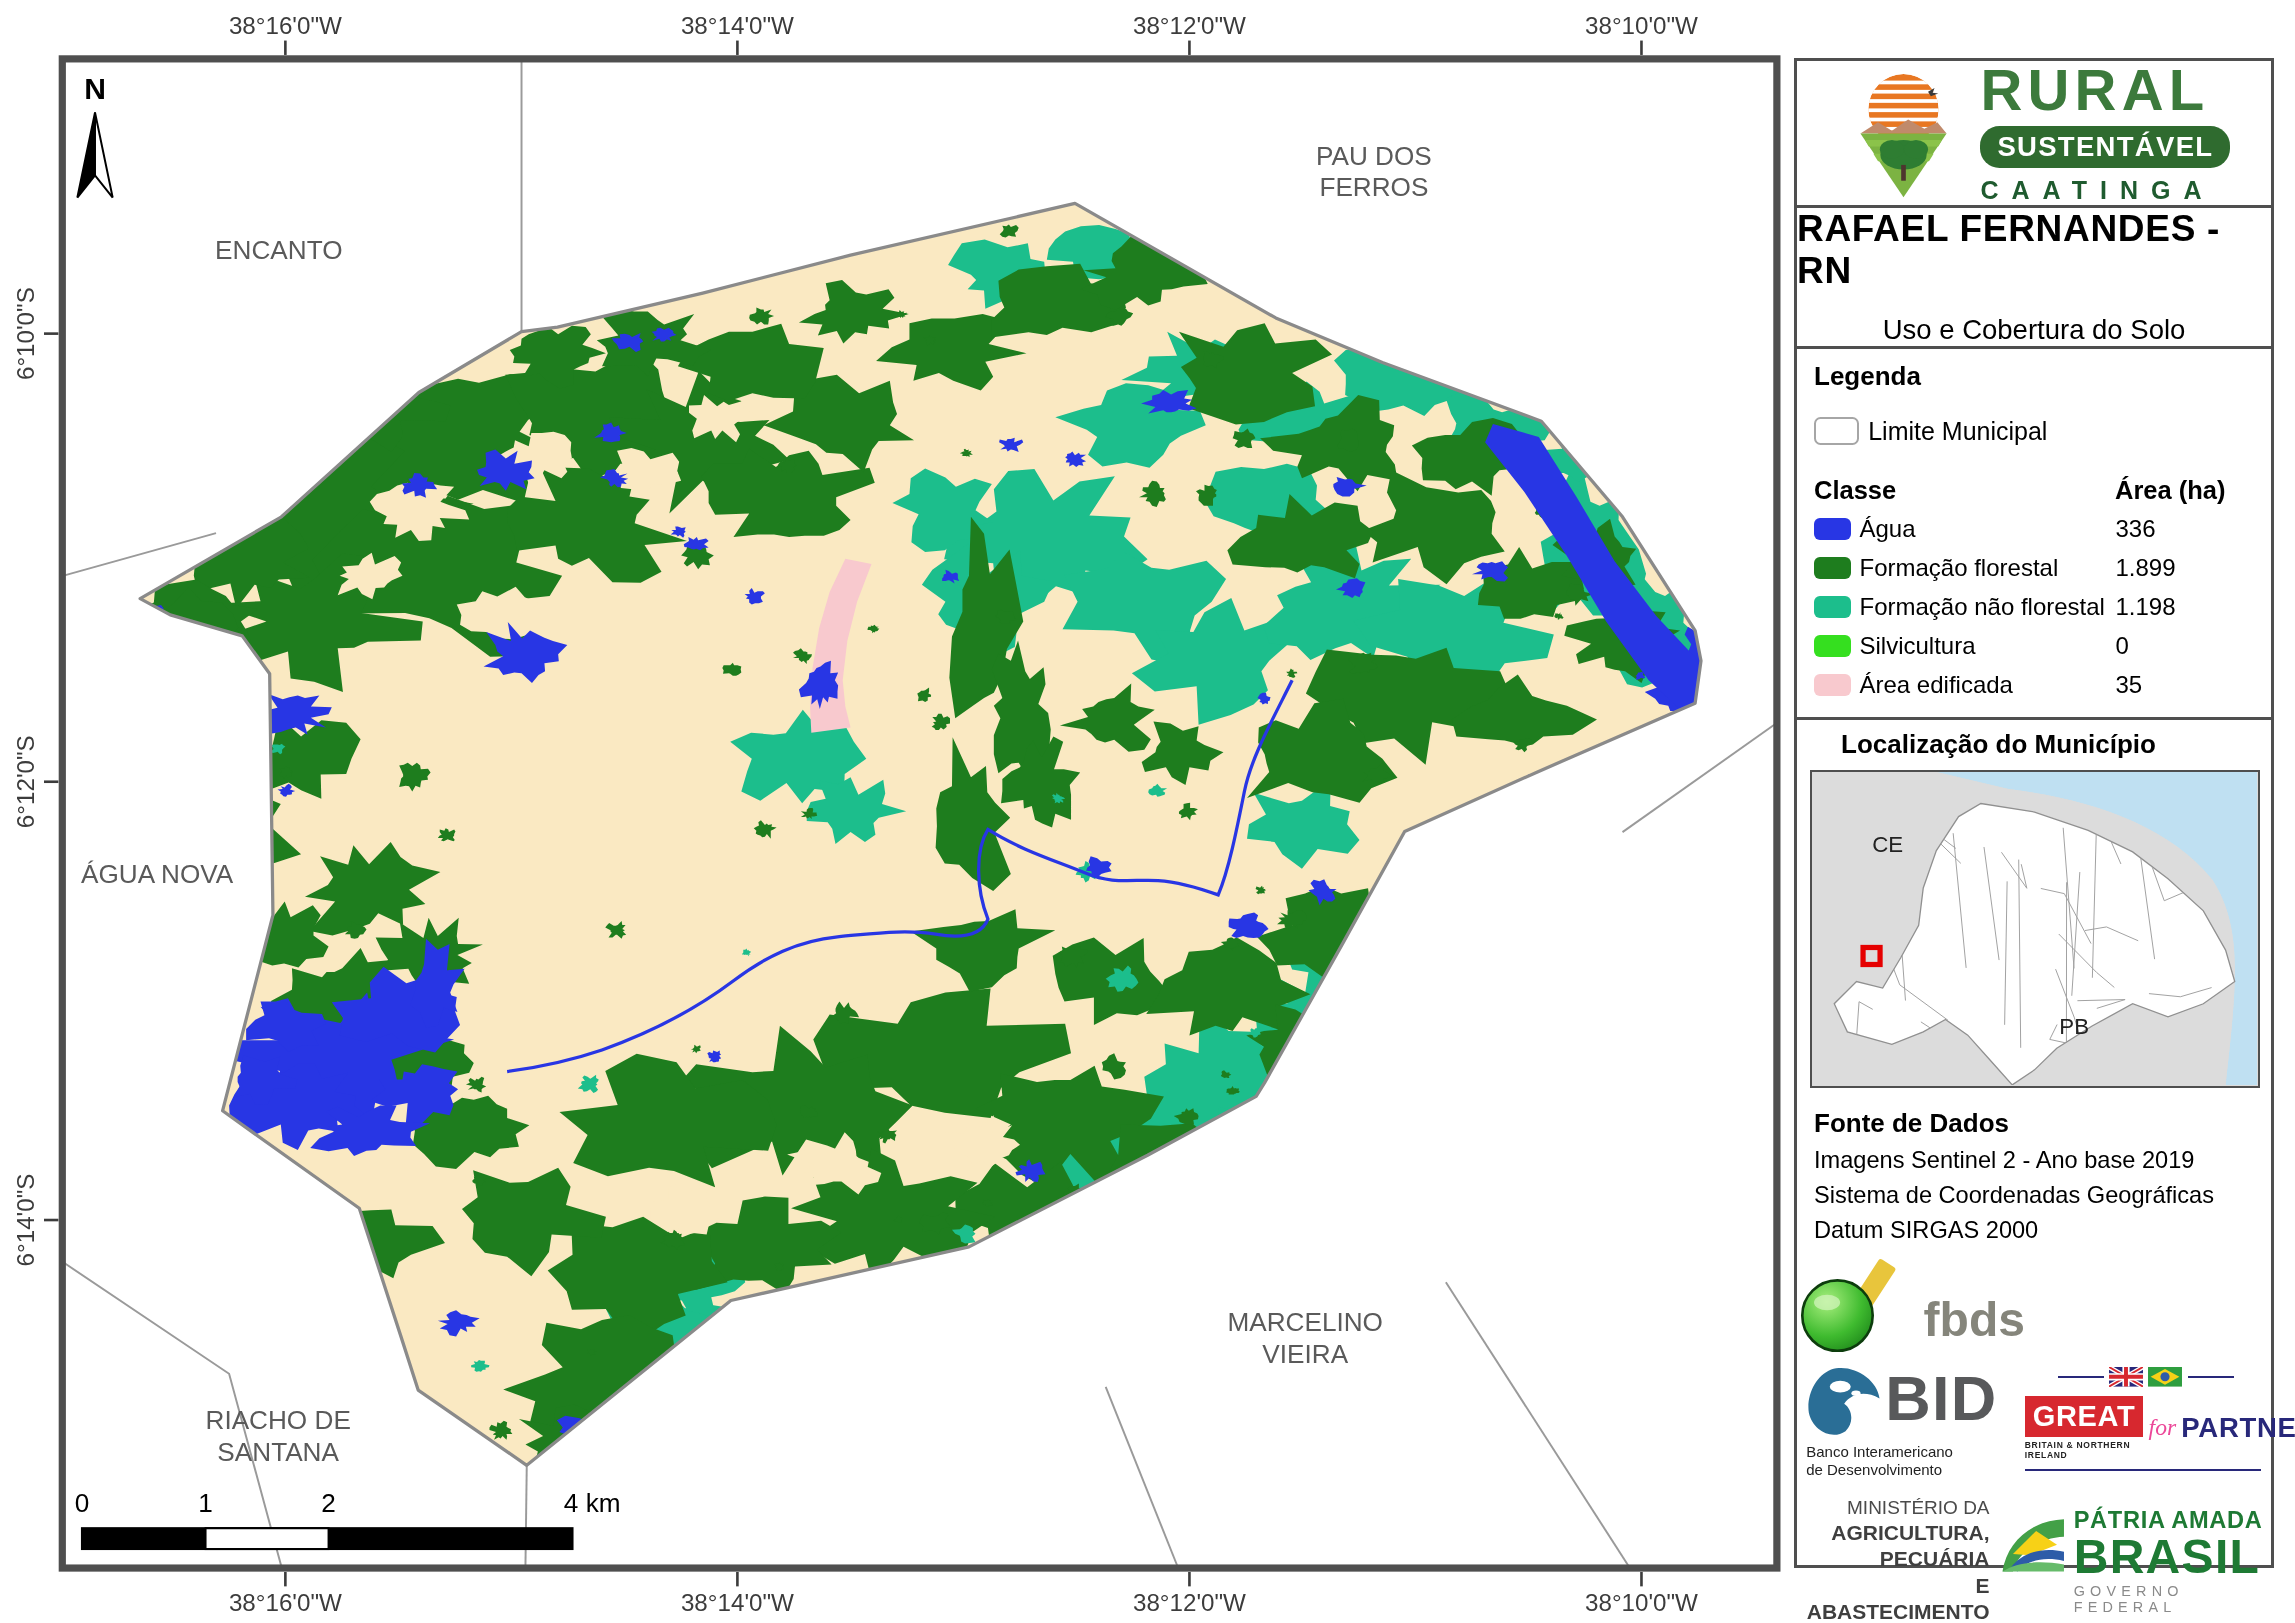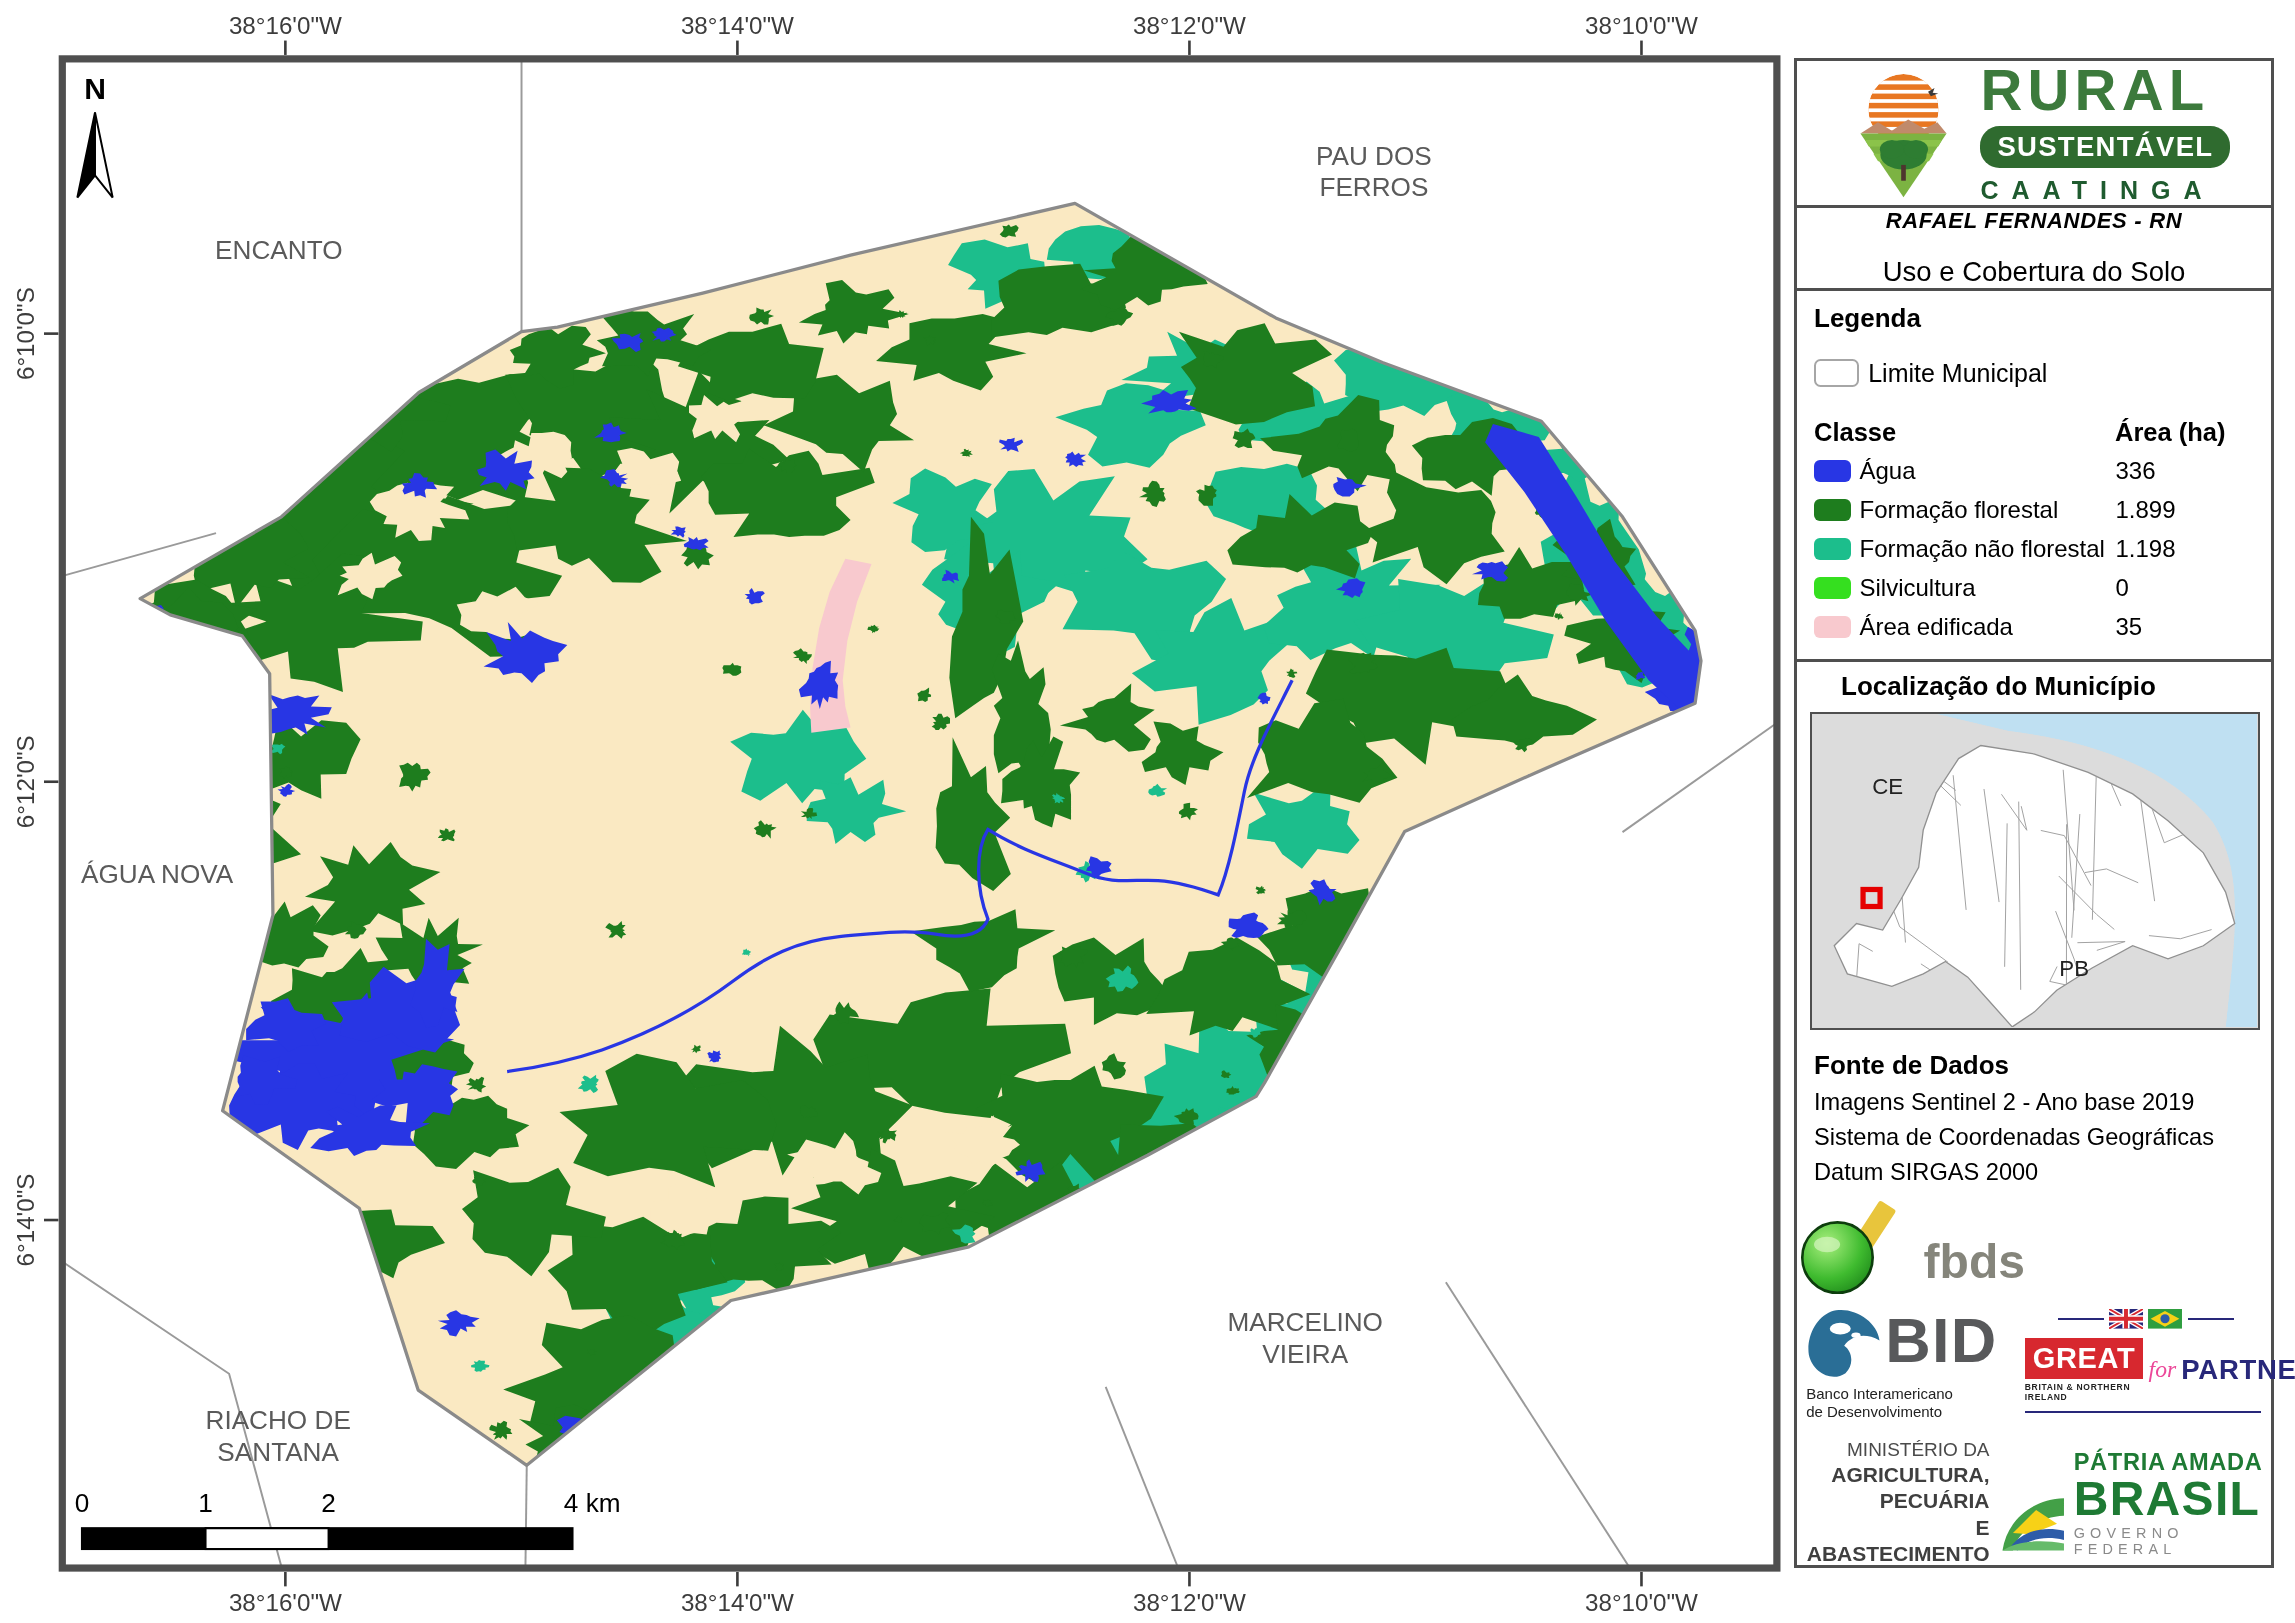--- a/index.html
+++ b/index.html
@@ -6,21 +6,21 @@
   .page{position:relative;width:2295px;height:1623px;background:#fff;overflow:hidden;
         font-family:"Liberation Sans",sans-serif;}
   #map-svg{position:absolute;left:0;top:0;}
   .panel{position:absolute;left:1794px;top:58px;width:480px;height:1510px;
          border:3.3px solid #4F4F4F;box-sizing:border-box;background:#fff;
          display:flex;flex-direction:column;}
   .sec{box-sizing:border-box;}
   .sec-logo{height:174px;border-bottom:3.3px solid #4F4F4F;display:flex;align-items:center;justify-content:center;}
   .sec-title{height:145px;border-bottom:3.3px solid #4F4F4F;display:flex;flex-direction:column;
              align-items:center;justify-content:center;}
-  .map-title{font-size:22px;font-weight:bold;color:#000;letter-spacing:0.7px;font-style:italic;}
+  .map-title{font-size:37px;font-weight:bold;color:#000;letter-spacing:0.7px;}
   .map-subtitle{font-size:27.5px;color:#000;margin-top:22px;}
   .sec-legend{height:389px;border-bottom:3.3px solid #4F4F4F;padding:11.8px 17px;box-sizing:border-box;}
   .legend-heading,.loc-heading,.fonte-heading{font-size:26px;font-weight:bold;color:#000;}
   .limite-row{display:flex;align-items:center;margin-top:25px;}
   .limite-swatch{width:41px;height:23.6px;background:#fff;border:2.6px solid #A6A6A6;border-radius:6.5px;}
   .limite-label{font-size:25px;margin-left:9.2px;}
   .legend-cols{display:flex;margin-top:30px;}
   .col-class{font-size:25.5px;font-weight:bold;width:301px;}
   .col-area{font-size:25.5px;font-weight:bold;}
   .legend-rows{margin-top:5.2px;}
@@ -46,21 +46,21 @@
   .great-main{display:flex;align-items:center;margin-top:9.2px;}
   .great-box{background:#D7282F;color:#fff;font-size:29px;font-weight:bold;padding:3.9px 7.9px;letter-spacing:0.7px;}
   .great-for{font-style:italic;font-size:23.6px;color:#ec4899;margin:0 5.2px;font-family:"Liberation Serif",serif;}
   .great-part{font-size:27.5px;font-weight:bold;color:#28287A;letter-spacing:0.7px;}
   .great-sub{font-size:8.5px;font-weight:bold;color:#222;margin-top:2.6px;letter-spacing:0.7px;}
   .great-rule{border-top:2px solid #28287A;margin-top:9.2px;width:236px;}
   .bottom-row{display:flex;margin-top:17px;align-items:center;}
   .ministry{width:216px;text-align:right;color:#4A4A4A;line-height:1.25;}
   .min1{font-size:19px;}
   .min2,.min3{font-size:21px;font-weight:bold;color:#3F3F3F;}
-  .brasil-block{display:flex;align-items:flex-end;margin-left:9.2px;}
+  .brasil-block{display:flex;align-items:flex-start;margin-left:9.2px;}
   .brasil-text{margin-left:6.5px;}
   .br1{font-size:23.6px;font-weight:bold;color:#1E7A34;letter-spacing:0.7px;}
   .br2{font-size:48px;font-weight:bold;color:#1E7A34;line-height:0.95;letter-spacing:1.3px;}
   .br3{font-size:14.4px;color:#8a8a8a;letter-spacing:5.2px;margin-top:3.9px;}
   .rural-text{margin-left:11.8px;}
   .rural-word{font-size:58px;font-weight:bold;color:#3C7A3C;letter-spacing:5.2px;line-height:1;}
   .rural-pill{background:#2F6B2F;color:#fff;font-size:27.5px;font-weight:bold;border-radius:19.6px;
               padding:5.2px 17px;margin-top:6.5px;display:inline-block;letter-spacing:1.3px;}
   .rural-caat{font-size:25px;font-weight:bold;color:#1F5B2F;letter-spacing:13px;margin-top:7.9px;}
 </style>

